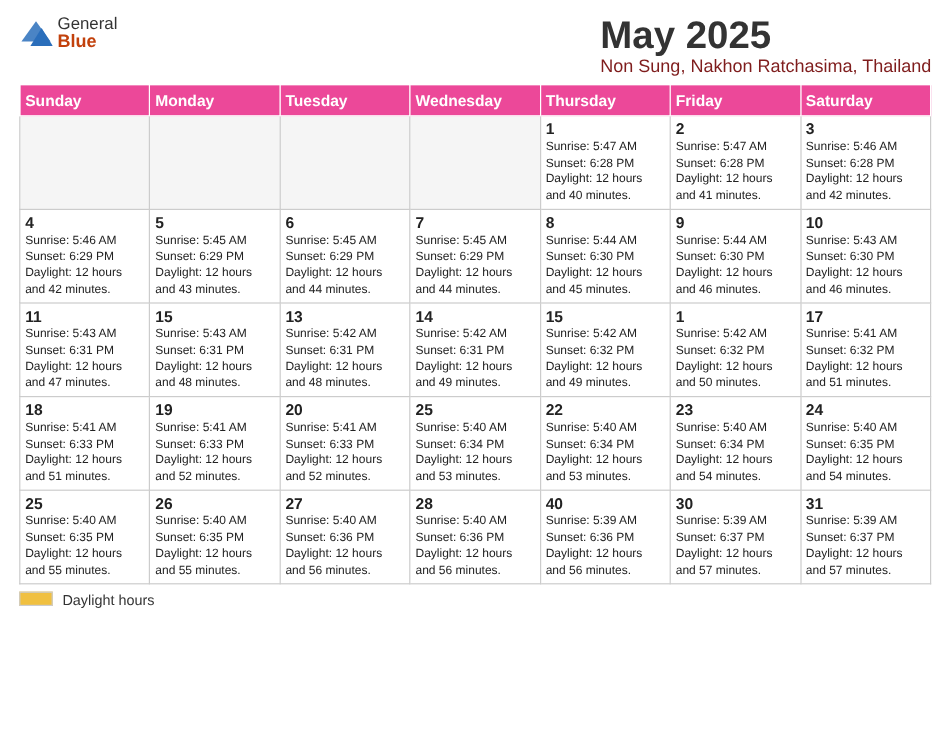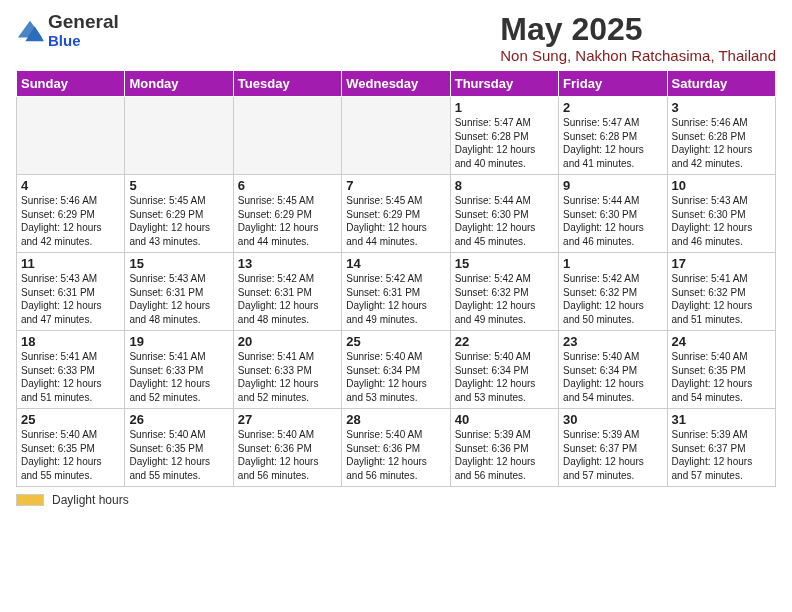--- a/index.html
+++ b/index.html
@@ -25,28 +25,28 @@
       display: flex;
       align-items: center;
       gap: 4px;
     }
     .logo-text {
       display: flex;
       flex-direction: column;
       line-height: 1.1;
     }
     .logo-general {
-      font-size: 19px;
-      font-weight: bold;
+      font-size: 14px;
+      font-weight: normal;
       color: #333;
     }
     .logo-blue {
       font-size: 15px;
       font-weight: bold;
-      color: #1d4ed8;
+      color: #c2410c;
     }
     .logo-icon {
       width: 28px;
       height: 28px;
     }
     .title-block {
       text-align: left;
     }
     .main-title {
       font-size: 32px;
@@ -59,21 +59,21 @@
       color: #7f1d1d;
       font-weight: normal;
     }
     .calendar {
       width: 100%;
       border-collapse: collapse;
       margin-top: 6px;
       table-layout: fixed;
     }
     .calendar th {
-      background: #a21caf;
+      background: #ec4899;
       color: #fff;
       font-size: 13px;
       font-weight: bold;
       padding: 5px 4px;
       text-align: left;
       border: 1px solid #fff;
     }
     .calendar td {
       border: 1px solid #ccc;
       vertical-align: top;
@@ -94,21 +94,21 @@
       margin-bottom: 1px;
     }
     .day-info {
       font-size: 10px;
       color: #222;
       line-height: 1.35;
     }
     .footer {
       margin-top: 6px;
       display: flex;
-      align-items: center;
+      align-items: flex-start;
       gap: 8px;
     }
     .daylight-swatch {
       width: 28px;
       height: 12px;
       background: #f0c040;
       border: 1px solid #ccc;
       display: inline-block;
     }
     .footer-label {

